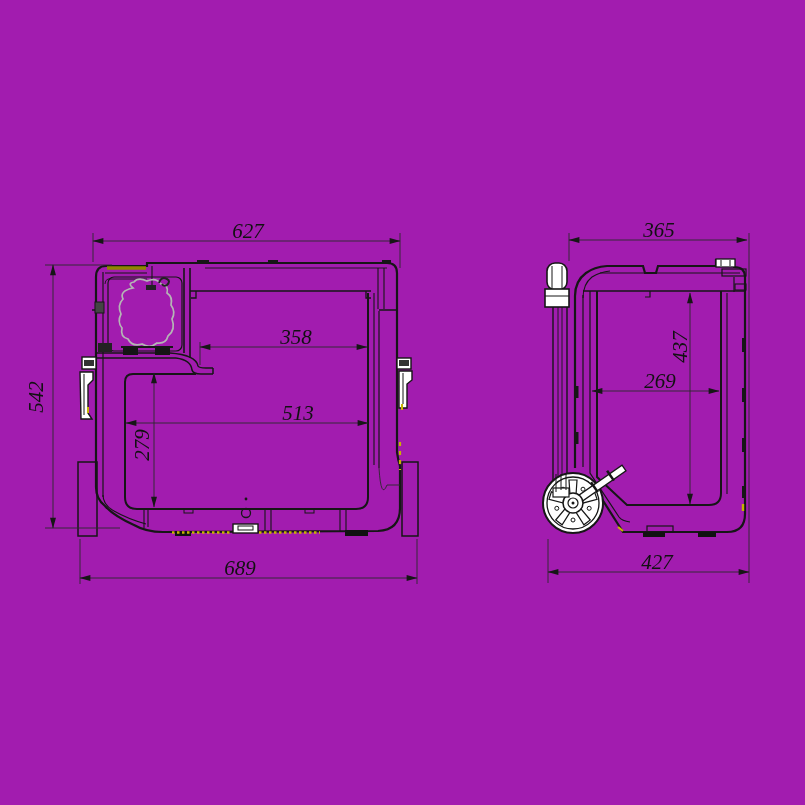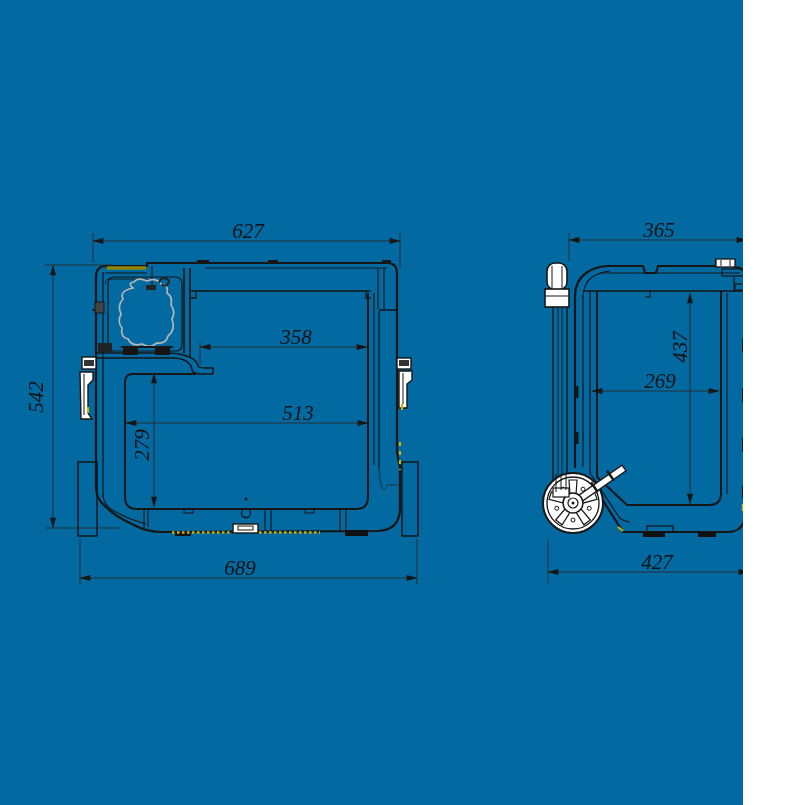--- a/index.html
+++ b/index.html
@@ -1,16 +1,16 @@
 <!DOCTYPE html>
 <html><head>
 <meta charset="utf-8">
 <style>
   html,body{margin:0;padding:0;background:#ffffff;}
-  #canvas{position:relative;width:743px;height:805px;background:#0369a1;overflow:hidden;}
+  #canvas{position:relative;width:805px;height:805px;background:#a21caf;overflow:hidden;}
   svg{display:block;}
   .dim{font-family:"Liberation Serif","DejaVu Serif",serif;font-style:italic;font-size:21px;fill:#111;text-anchor:middle;}
   .ln{stroke:#161616;fill:none;}
   .thin{stroke:#2a2a2a;stroke-width:0.9;fill:none;}
 </style>
 </head>
 <body>
 
 <div id="canvas">
 <svg width="805" height="805" viewBox="0 0 805 805">

